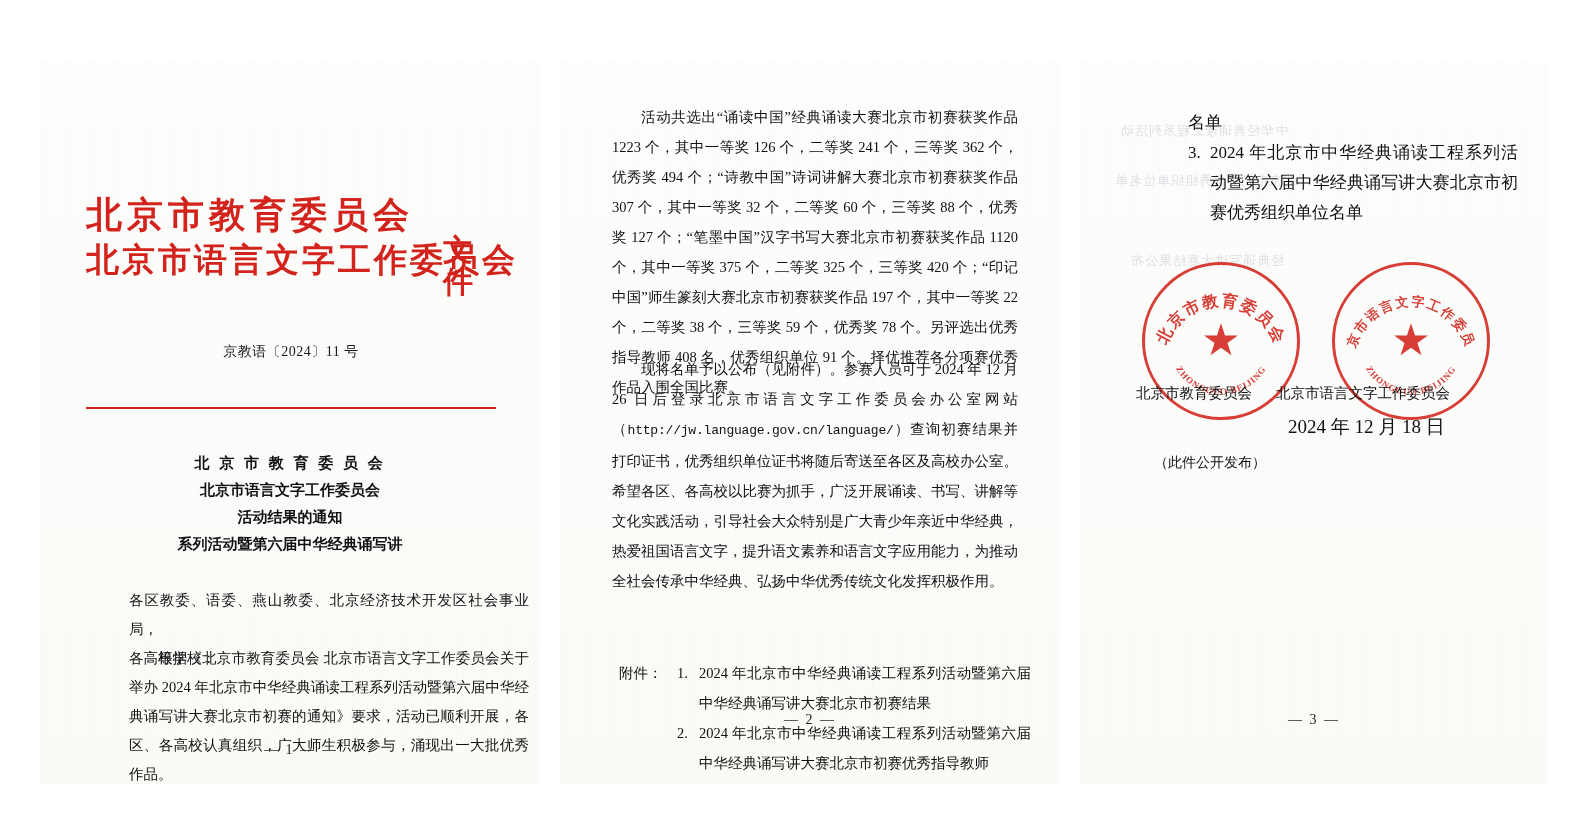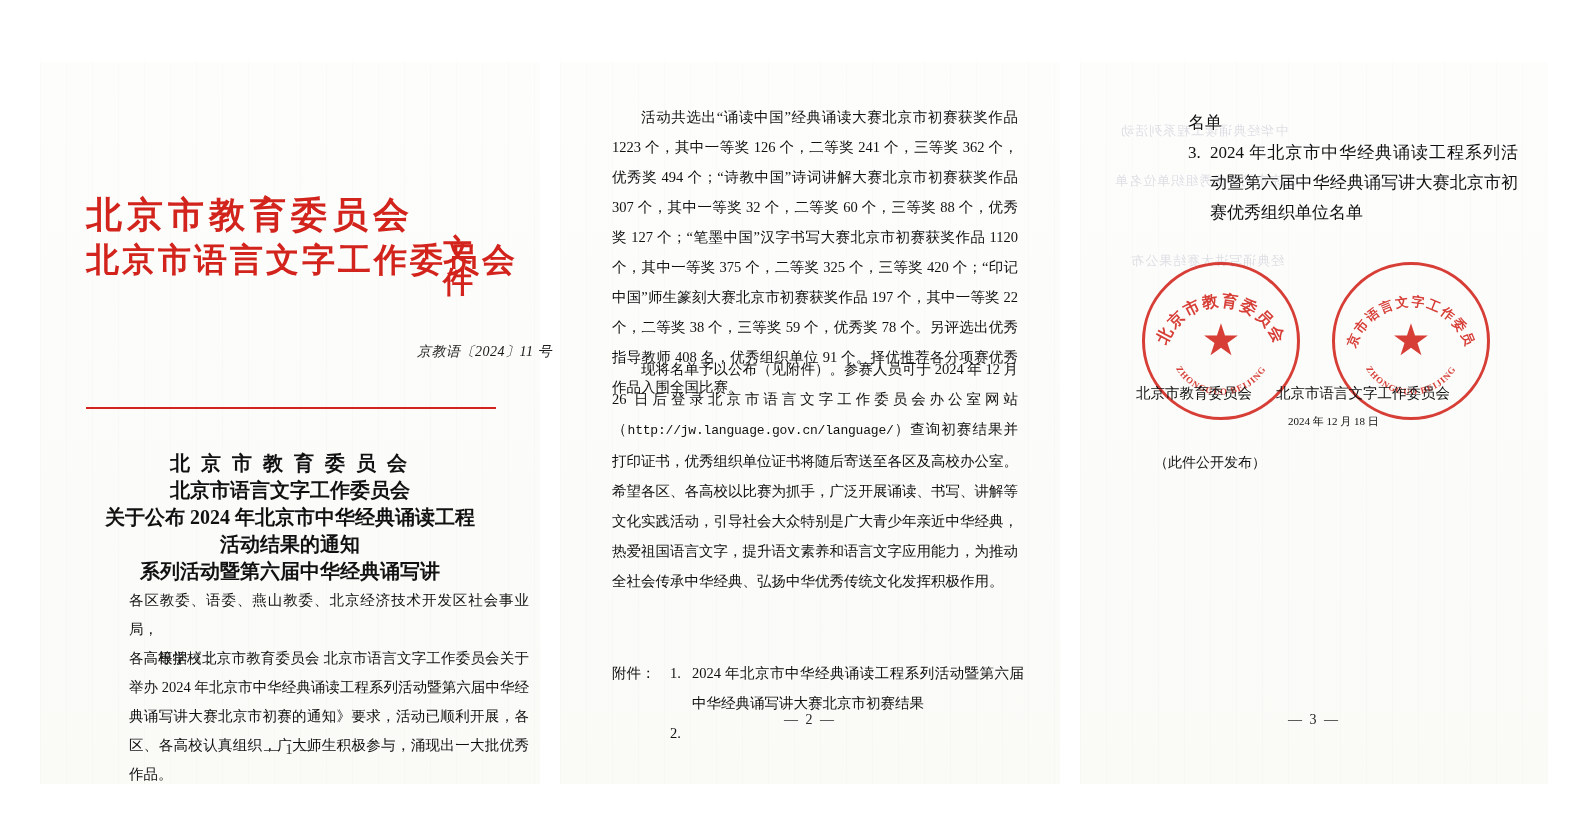--- a/index.html
+++ b/index.html
@@ -99,46 +99,45 @@
     font-size: 30px;
     letter-spacing: 0px;
     line-height: 32px;
     width: 34px;
     text-align: center;
     color: #d2241c;
     font-weight: bold;
   }
   .doc-number {
     position: absolute;
-    left: 12px;
+    left: 1px;
     top: 0;
     width: 500px;
-    text-align: right;
+    text-align: center;
     font-size: 14px;
     color: #1b1b1b;
     letter-spacing: 0.5px;
-    font-style: italic;
   }
   .red-rule {
     position: absolute;
     left: 46px;
     top: 345px;
     width: 410px;
     height: 2px;
     background: #d2241c;
   }
   .title-block {
     position: absolute;
     left: 48px;
     top: 388px;
     width: 404px;
     text-align: center;
     font-weight: bold;
     line-height: 27px;
-    font-size: 20px;
+    font-size: 15px;
     color: #111;
   }
   .title-block .t-sp {
     letter-spacing: 3px;
   }
   .body-block {
     position: absolute;
     left: 50px;
     width: 400px;
     font-size: 14.5px;
@@ -167,21 +166,21 @@
     color: #101010;
     text-align: justify;
   }
   .mono-url {
     font-family: "Liberation Mono", "DejaVu Sans Mono", monospace;
     font-size: 13px;
     letter-spacing: -0.2px;
   }
   .attach-wrap {
     position: absolute;
-    left: 52px;
+    left: 59px;
     top: 596px;
     width: 412px;
     font-size: 14.5px;
     line-height: 30px;
     color: #101010;
   }
   .attach-label {
     position: absolute;
     left: 0;
     top: 0;
@@ -264,21 +263,21 @@
     letter-spacing: 1px;
   }
   .seal-org {
     position: absolute;
     font-size: 14.5px;
     color: #101010;
     white-space: nowrap;
   }
   .seal-date {
     position: absolute;
-    font-size: 11px;
+    font-size: 19px;
     color: #101010;
     white-space: nowrap;
   }
   .publish-note {
     position: absolute;
     font-size: 14px;
     color: #101010;
     white-space: nowrap;
   }
 </style>
@@ -298,21 +297,20 @@
       <div class="wenjian">文件</div>
     </div>
 
     <div class="doc-number" style="top:281px;">京教语〔2024〕11 号</div>
 
     <div class="red-rule"></div>
 
     <div class="title-block">
       <div class="t-sp">北 京 市 教 育 委 员 会</div>
       <div>北京市语言文字工作委员会</div>
-      <div>关于公布 2024 年北京市中华经典诵读工程</div>
       <div>活动结果的通知</div>
       <div>系列活动暨第六届中华经典诵写讲</div>
     </div>
 
     <div class="body-block" style="top:524px;">
       <div>各区教委、语委、燕山教委、北京经济技术开发区社会事业局，</div>
       <div>各高等学校：</div>
     </div>
 
     <div class="body-block indent2" style="top:582px;">根据《北京市教育委员会 北京市语言文字工作委员会关于举办 2024 年北京市中华经典诵读工程系列活动暨第六届中华经典诵写讲大赛北京市初赛的通知》要求，活动已顺利开展，各区、各高校认真组织，广大师生积极参与，涌现出一大批优秀作品。</div>
@@ -331,20 +329,21 @@
 
     <div class="attach-wrap">
       <div class="attach-label">附件：</div>
       <ul class="attach-list">
         <li>
           <span class="idx">1.</span>
           <span>2024 年北京市中华经典诵读工程系列活动暨第六届中华经典诵写讲大赛北京市初赛结果</span>
         </li>
         <li>
           <span class="idx">2.</span>
+          <span>2024 年北京市中华经典诵读工程系列活动暨第六届中华经典诵写讲大赛北京市初赛优秀指导教师</span>
         </li>
       </ul>
     </div>
 
     <div class="page-num" style="top:650px;">— 2 —</div>
   </div>
 
   <div class="page page-3">
     <div class="bleed"></div>
 

